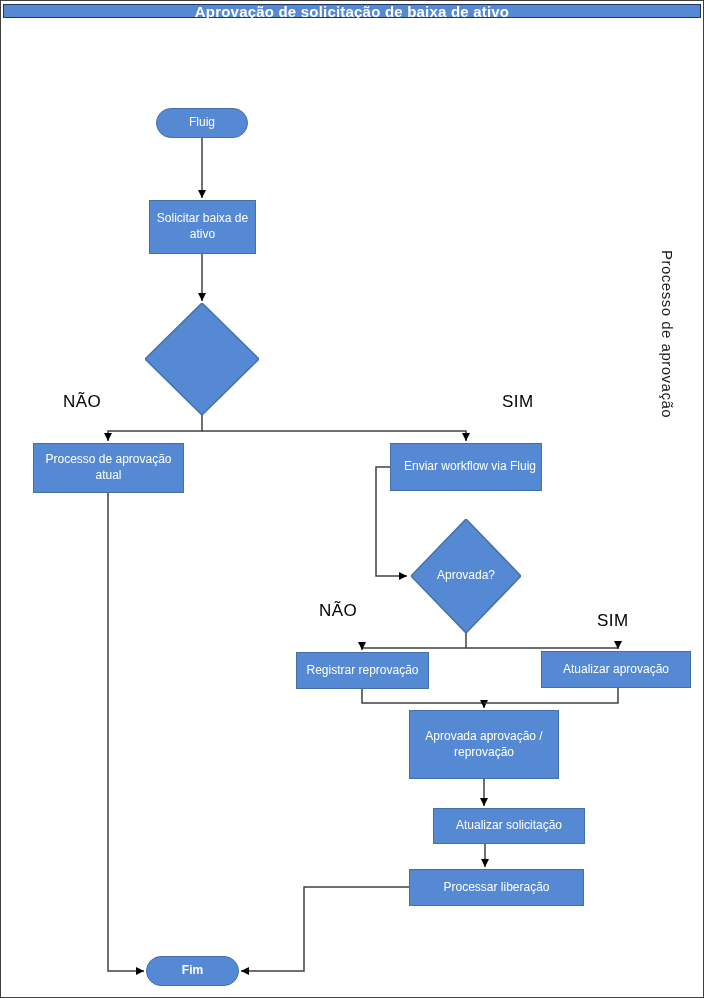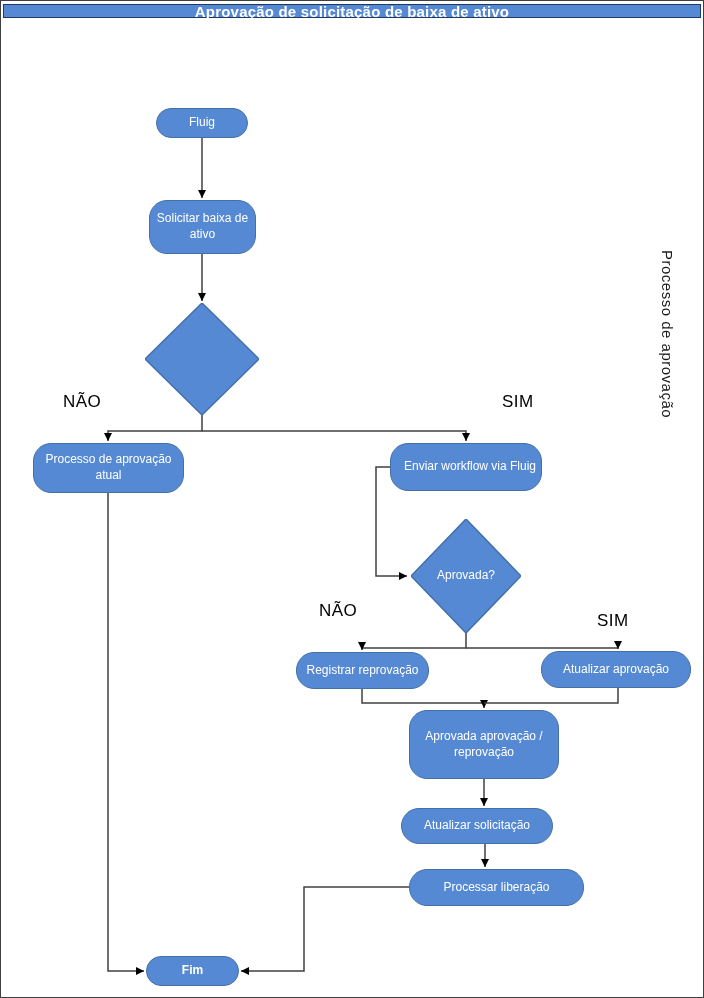--- a/index.html
+++ b/index.html
@@ -24,21 +24,20 @@
     white-space:nowrap;
   }
   .connectors{position:absolute;left:0;top:0;width:704px;height:998px;z-index:1;}
   .connectors polyline{fill:none;stroke:var(--connector,#404040);stroke-width:1.5;}
   .connectors marker path{fill:var(--arrow,#000);}
   .node{
     position:absolute;z-index:2;
     display:flex;align-items:center;justify-content:center;
     text-align:center;color:#fff;font-size:12px;line-height:1.3;
     box-sizing:border-box;
-    border-radius:18px;
   }
   .rect{
     background:var(--shape-fill,#5689d3);
     border:1.5px solid var(--shape-border,#4470a8);
   }
   .stadium{
     background:var(--shape-fill,#5689d3);
     border:1.5px solid var(--shape-border,#4470a8);
     border-radius:999px;
   }
@@ -135,21 +134,21 @@
 
   <div class="node rect" style="left:540px;top:650px;width:150px;height:37px;">
     <span class="label">Atualizar aprovação</span>
   </div>
 
   <div class="node rect" style="left:408px;top:709px;width:150px;height:69px;">
     <span class="label">Aprovada aprovação /
 reprovação</span>
   </div>
 
-  <div class="node rect" style="left:400px;top:807px;width:152px;height:36px;text-align:center;">
+  <div class="node rect" style="left:432px;top:807px;width:152px;height:36px;text-align:center;">
     <span class="label">Atualizar solicitação</span>
   </div>
 
   <div class="node rect" style="left:408px;top:868px;width:175px;height:37px;text-align:center;">
     <span class="label">Processar liberação</span>
   </div>
 
   <div class="node stadium" style="left:145px;top:955px;width:93px;height:30px;font-weight:bold;">
     <span class="label">Fim</span>
   </div>

